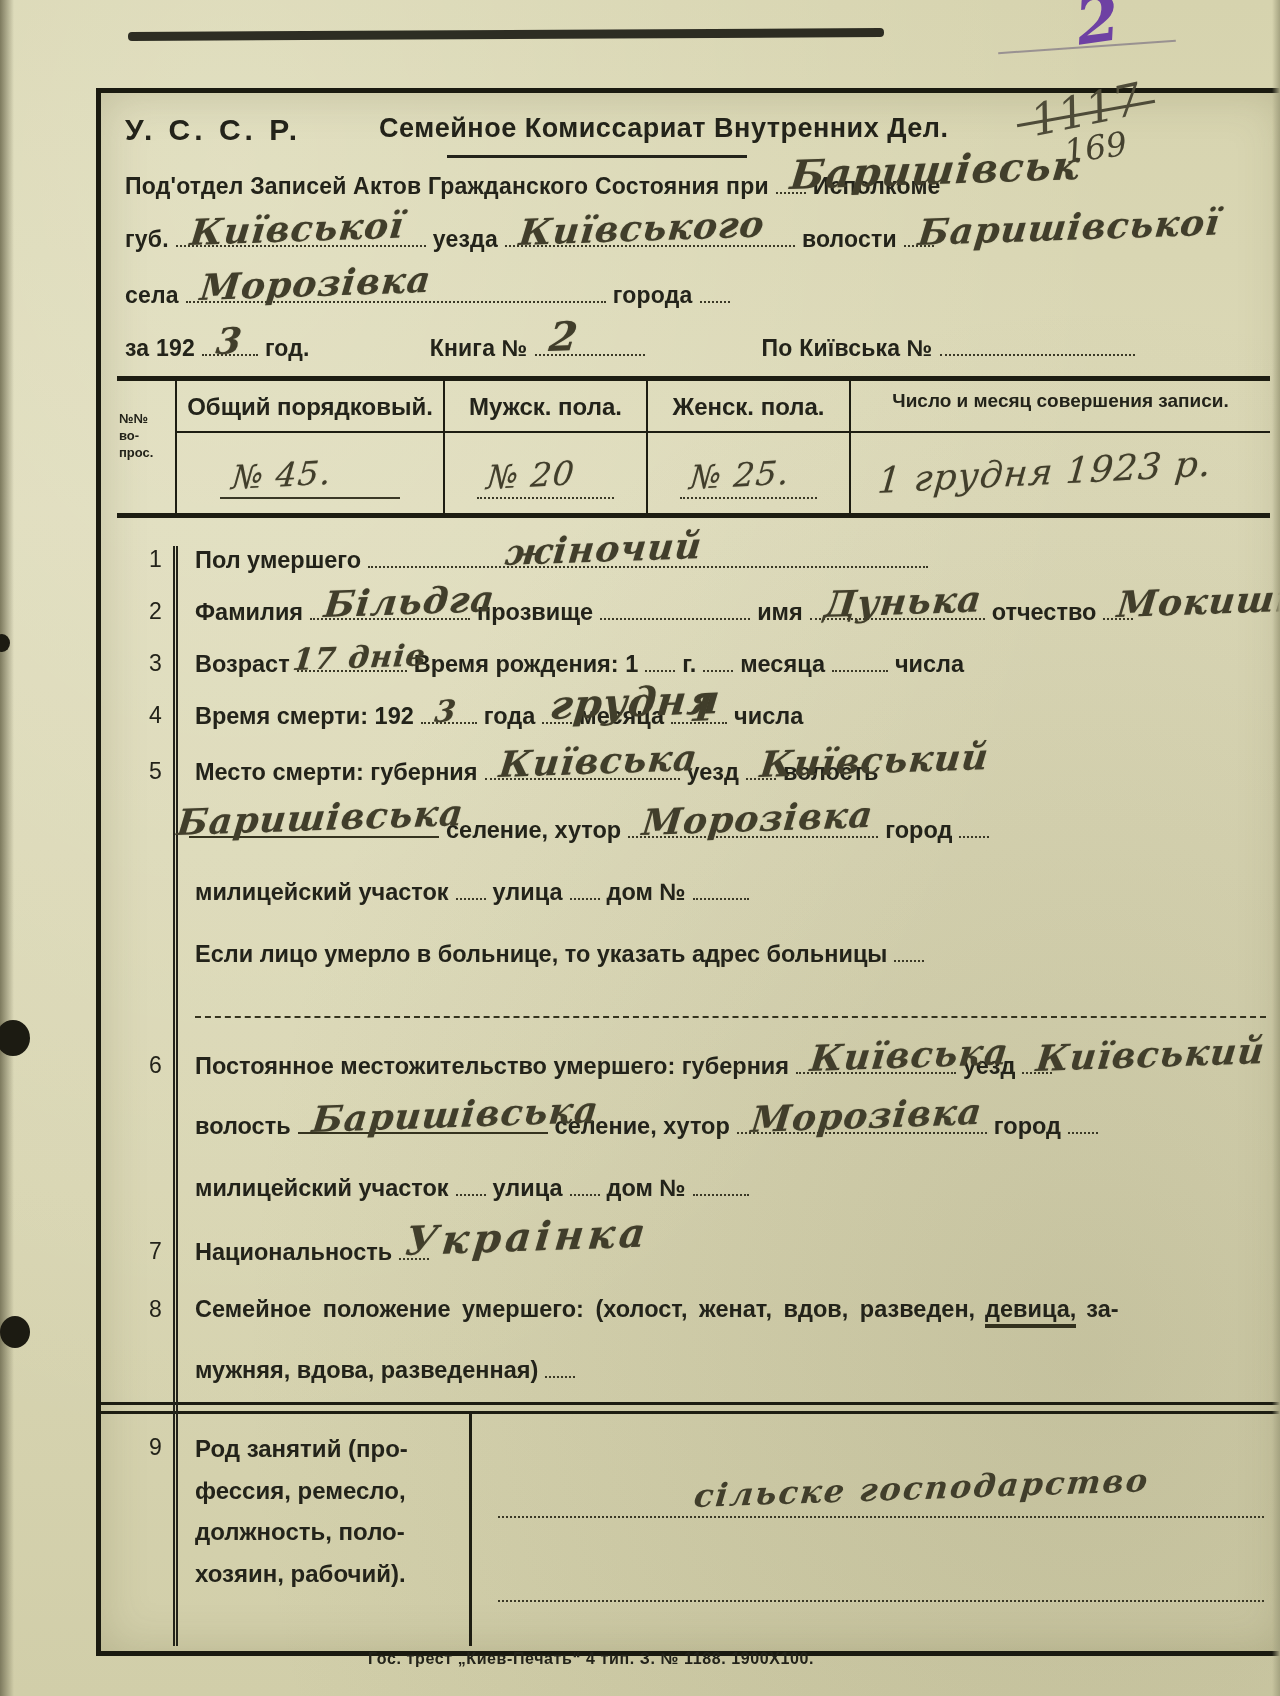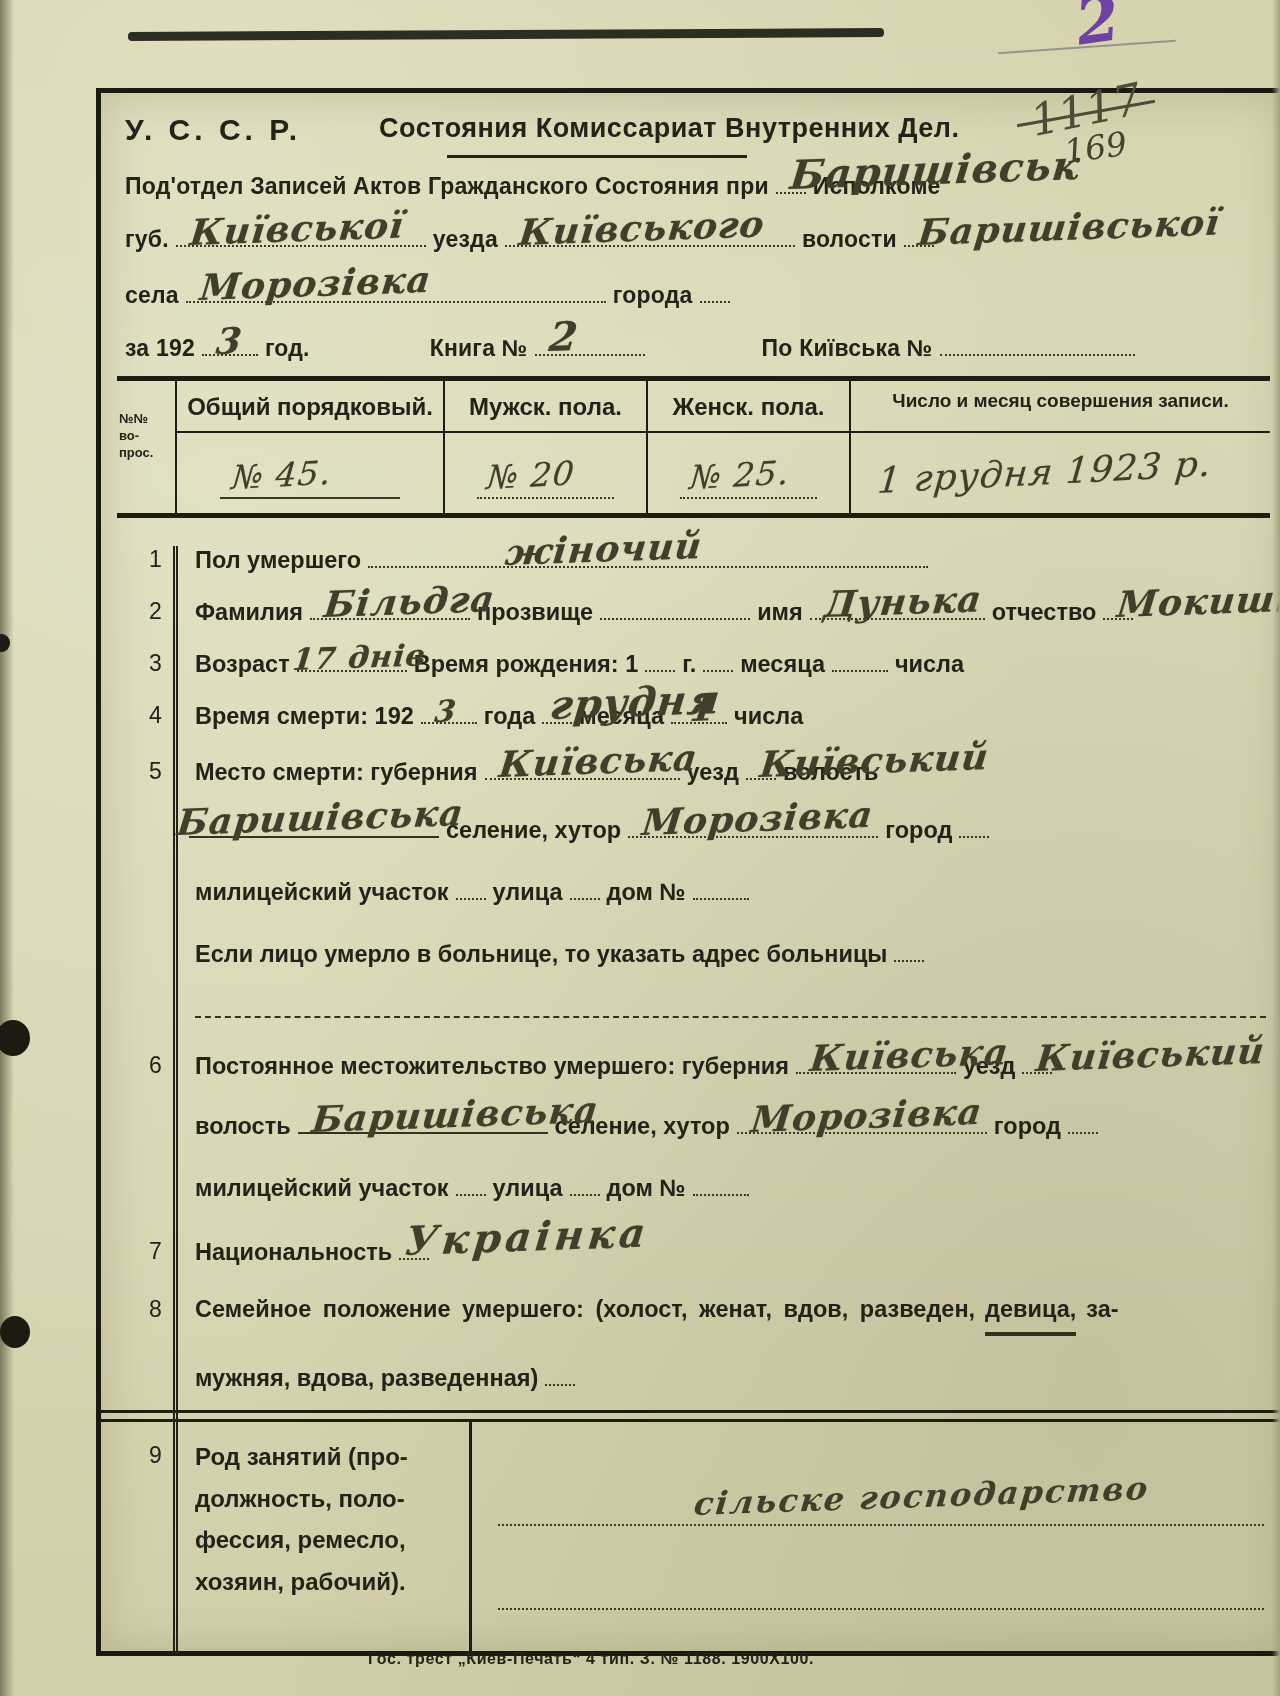--- a/index.html
+++ b/index.html
@@ -71,21 +71,21 @@
   .tv .script{left:20%;bottom:16px;font-size:33px;transform:skewX(-8deg) rotate(-3deg);}
   .tv .script.date{left:6%;font-size:36px;bottom:12px;}
 
   .lower{position:relative;margin:0 -14px 0 -16px;padding:0 14px 0 16px;}
   .lower::before{content:"";position:absolute;left:72px;top:0;bottom:0;width:5px;
     background:linear-gradient(90deg,#23231a 0 2px,rgba(0,0,0,0) 2px 3px,#23231a 3px 5px);}
   .item{display:flex;align-items:baseline;padding-left:78px;position:relative;
     font-size:23.5px;font-weight:bold;line-height:1.15;margin-top:24px;}
   .num{position:absolute;left:32px;font-weight:normal;font-size:23px;}
   .blankline{margin-top:30px;height:18px;border-bottom:2px dashed #35331f;margin-left:78px;margin-right:4px;}
-  .u-hand{border-bottom:4px solid #33311e;padding-bottom:9px;}
+  .u-hand{border-bottom:4px solid #33311e;padding-bottom:1px;}
   .just{word-spacing:5px;}
 
   .hr2{margin:18px -14px 0 -16px;height:6px;border-top:3px solid #1d1d12;border-bottom:3px solid #1d1d12;}
 
   .i9{display:flex;align-items:stretch;padding-left:78px;min-height:232px;}
   .i9 .num{top:20px;}
   .i9-label{flex:0 0 262px;border-right:3px solid #1d1d12;padding:14px 12px 0 0;
     font-size:24px;font-weight:bold;line-height:1.74;}
   .i9-right{flex:1;position:relative;}
   .i9-f{position:absolute;left:26px;right:6px;border-bottom:2px dotted #3a3826;height:0;}
@@ -108,21 +108,21 @@
 <div class="corner-line"></div>
 <div class="ink docnum-crossed">1117</div>
 <div class="docnum-strike"></div>
 <div class="ink docnum">169</div>
 
 <div class="form">
   <div class="inner">
 
     <div class="header-row">
       <span class="ussr">У. С. С. Р.</span>
-      <span class="comm">Состояния Комиссариат Внутренних Дел.</span>
+      <span class="comm">Семейное Комиссариат Внутренних Дел.</span>
     </div>
     <div class="comm-rule"></div>
 
     <div class="line" style="margin-top:14px">
       <span class="lbl">Под'отдел Записей Актов Гражданского Состояния при</span>
       <span class="fill">
           <i class="script huge">Баришівськ</i>
         </span>
       <span class="lbl">Исполкоме</span>
     </div>
@@ -352,22 +352,22 @@
         <span class="lbl">мужняя, вдова, разведенная)</span>
         <span class="fill"></span>
       </div>
 
       <div class="hr2"></div>
 
       <div class="i9 item" style="margin-top:0">
         <span class="num">9</span>
         <div class="i9-label">
           <div>Род занятий (про-</div>
+          <div>фессия, ремесло,</div>
           <div>должность, поло-</div>
-          <div>фессия, ремесло,</div>
           <div>хозяин, рабочий).</div>
         </div>
         <div class="i9-right">
           <i class="ink i9-script">сільске господарство</i>
           <div class="i9-f f1"></div>
           <div class="i9-f f2"></div>
         </div>
       </div>
 
     </div>

